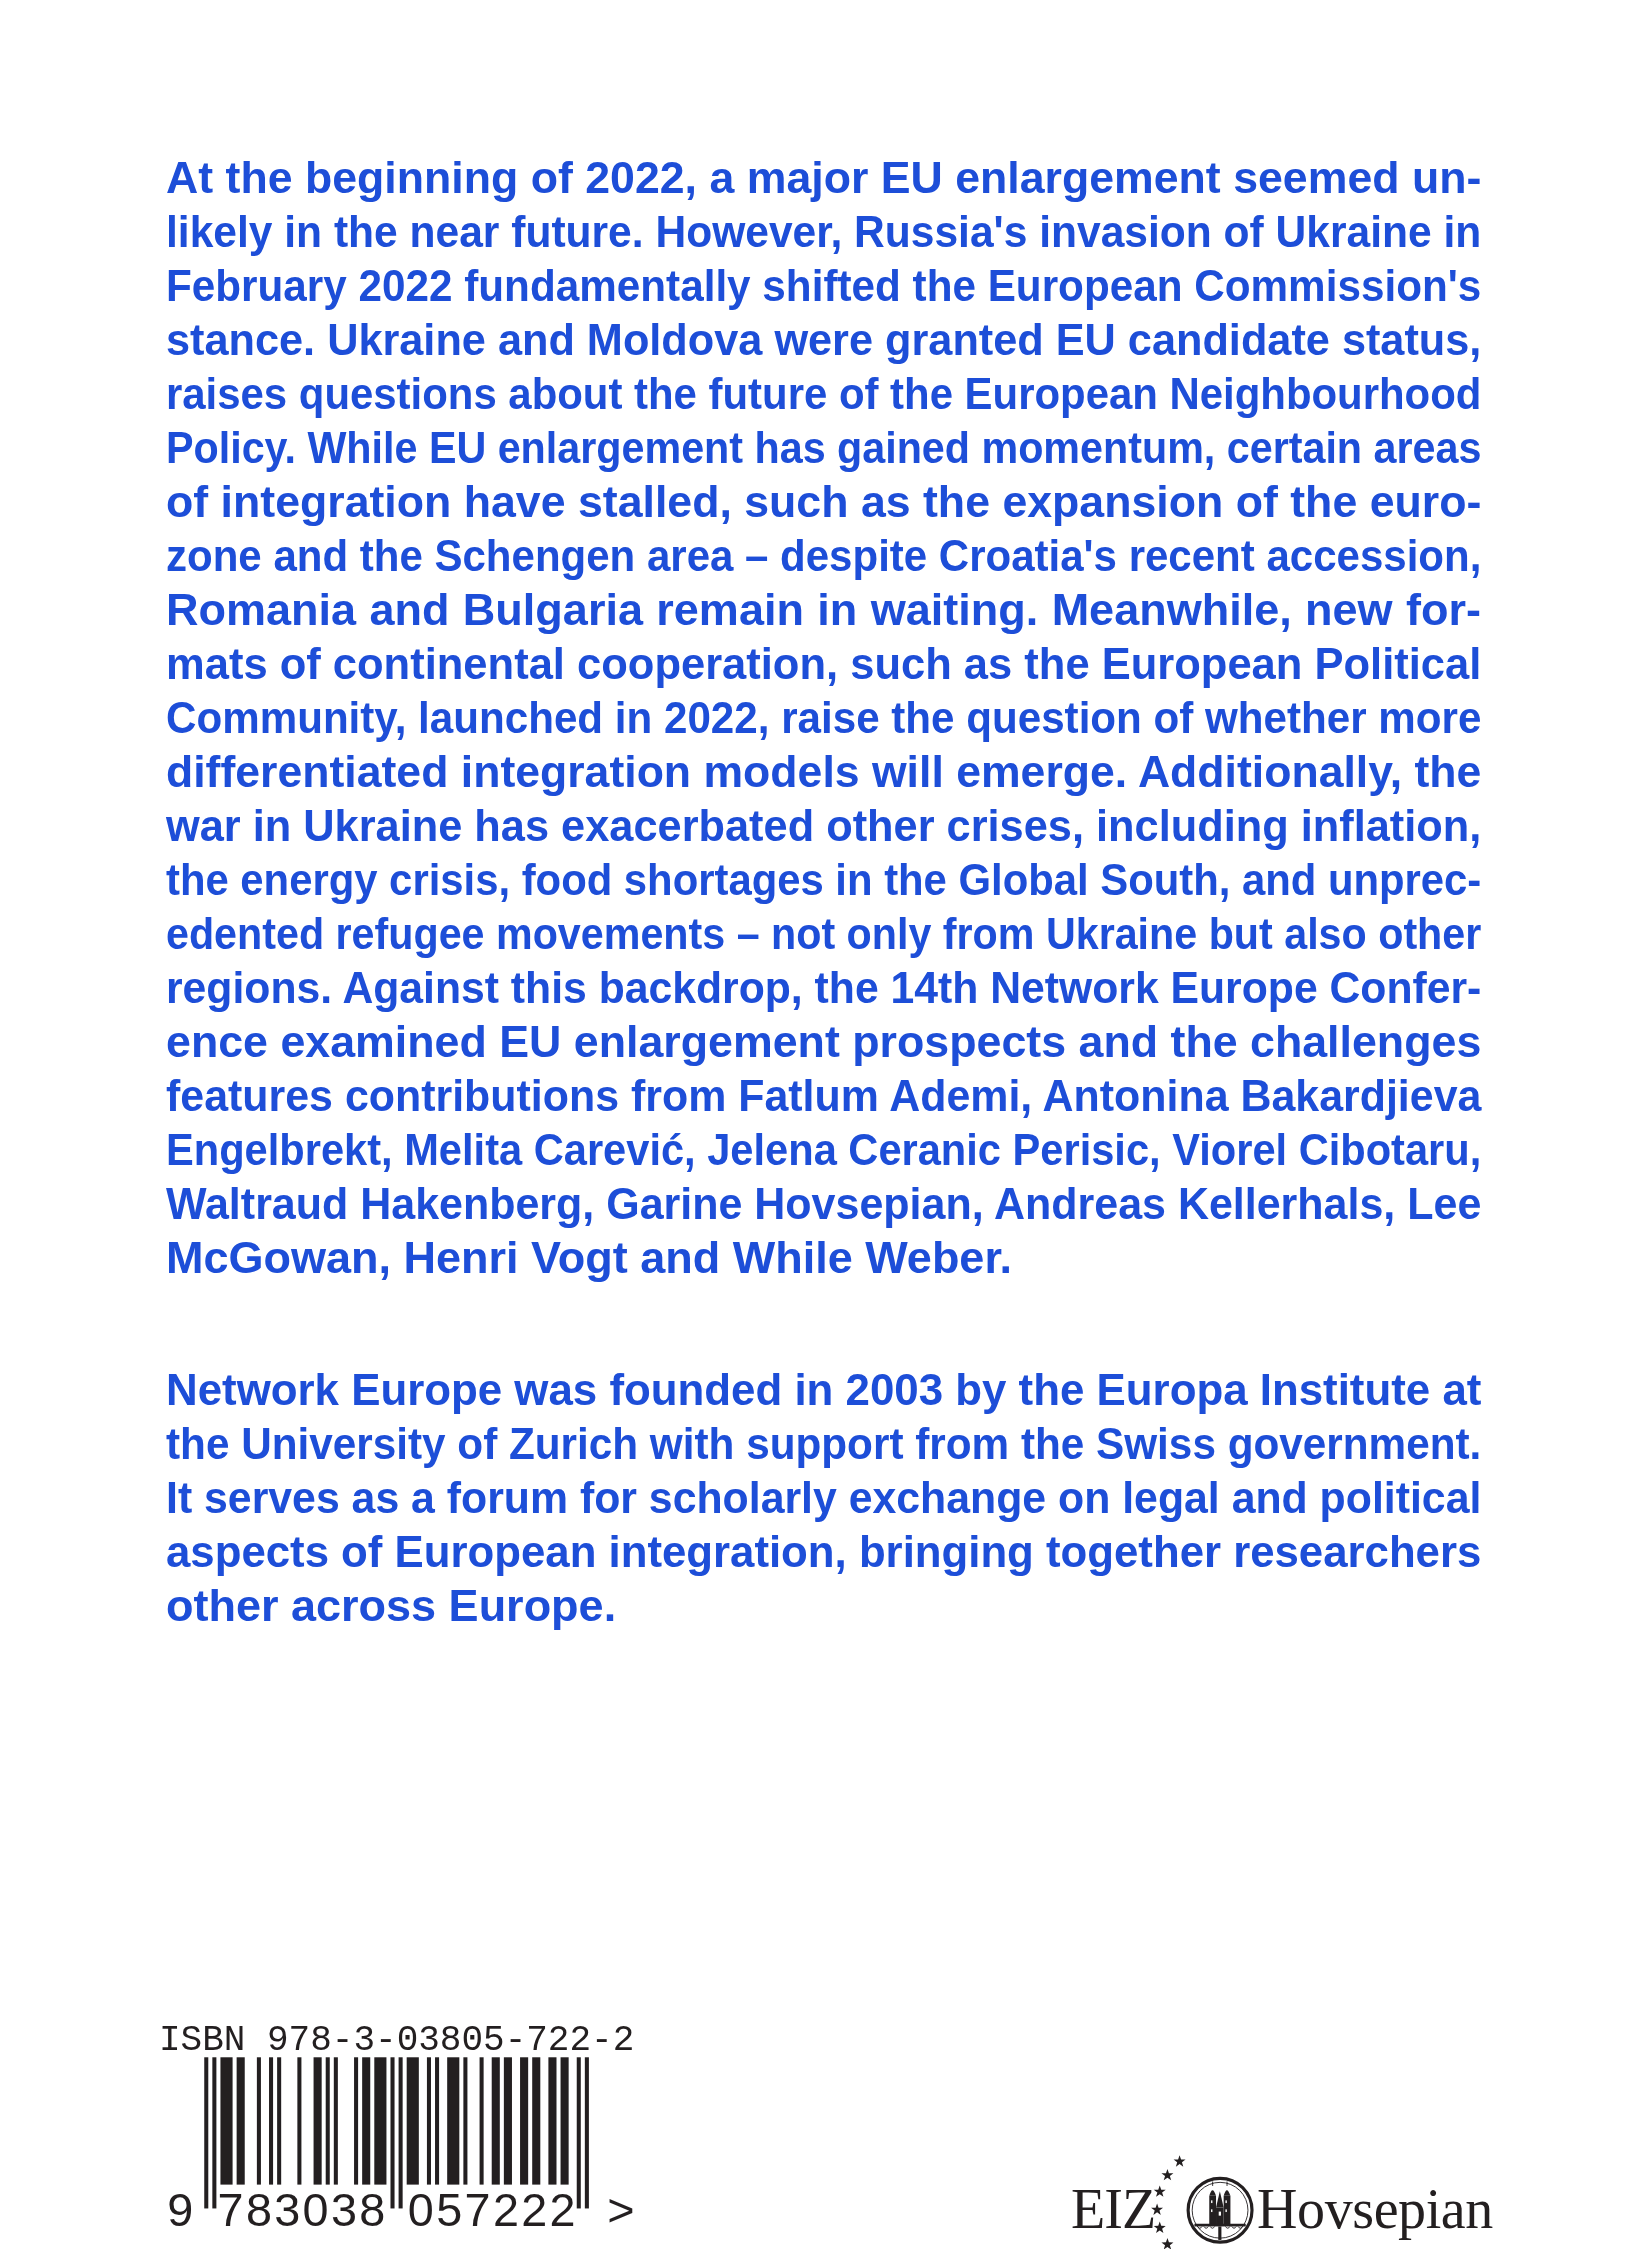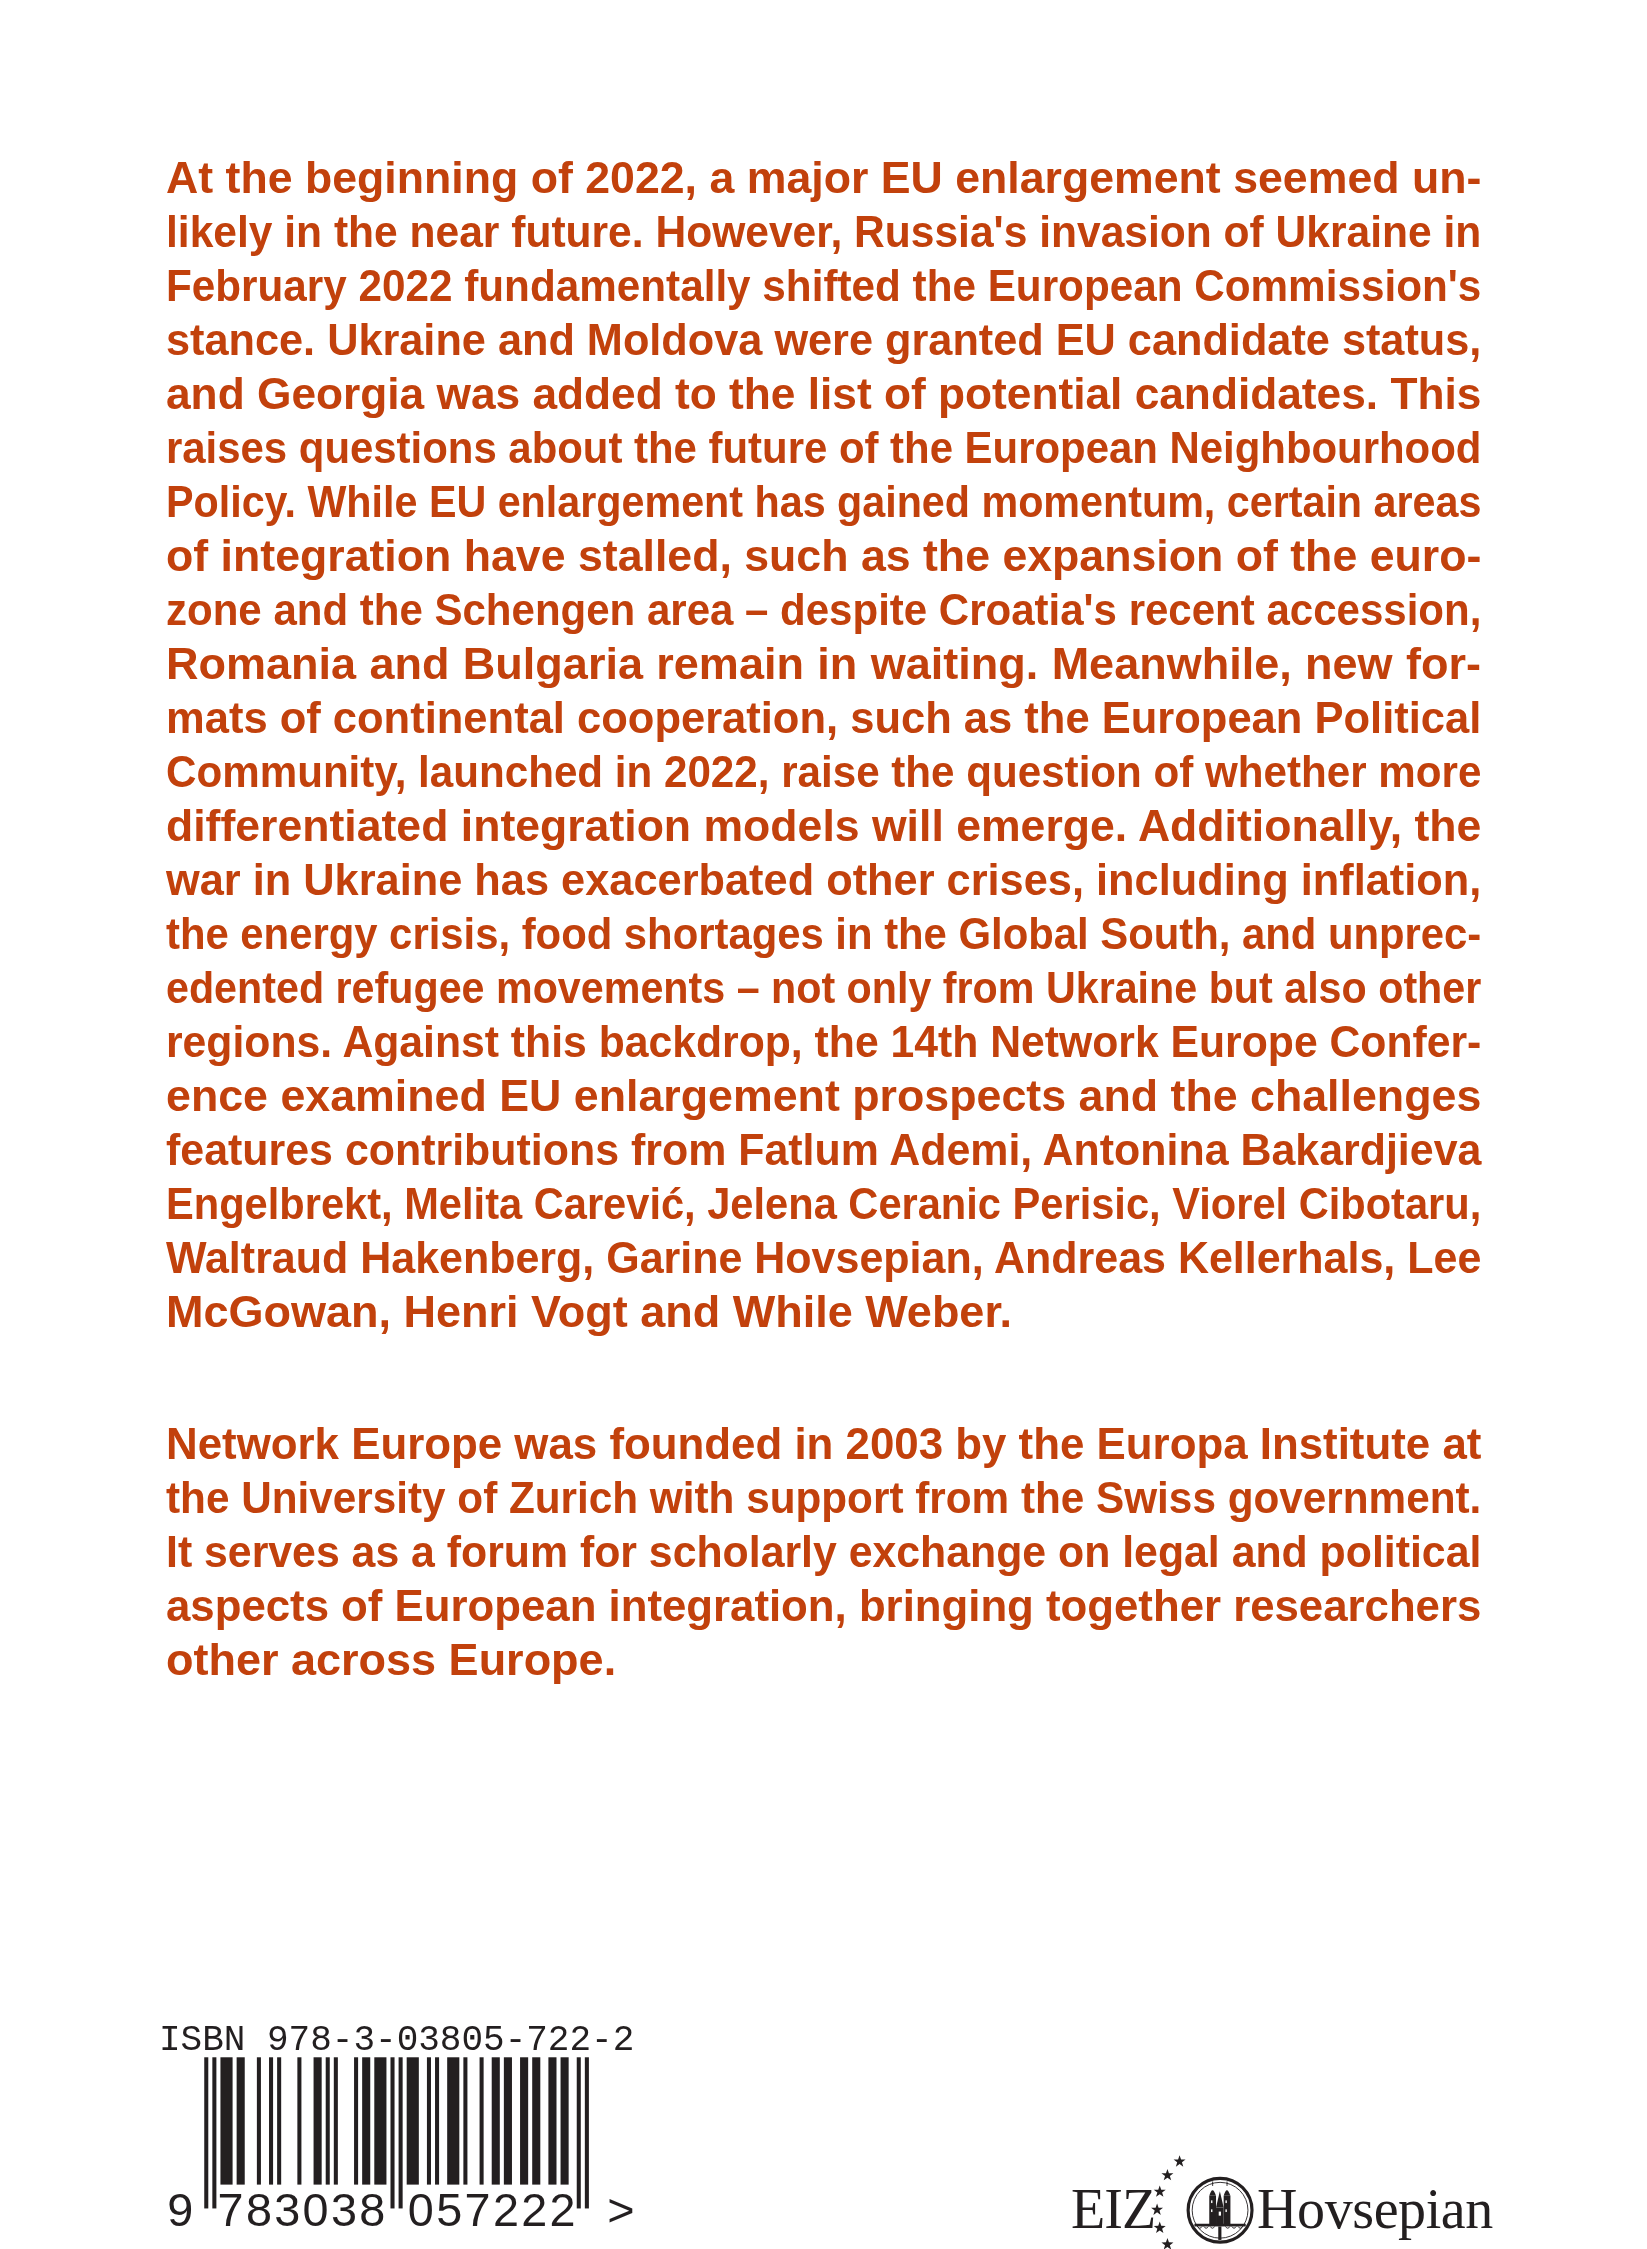--- a/index.html
+++ b/index.html
@@ -3,21 +3,21 @@
 <meta charset="utf-8">
 <style>
   html, body { margin: 0; padding: 0; background: #ffffff; }
   body { width: 1647px; height: 2392px; position: relative; overflow: hidden; }
   .page { position: absolute; left: 0; top: 0; width: 1647px; height: 2392px; background: #ffffff; }
 
   .blurb {
     position: absolute; left: 166px; top: 151px; width: 1315px;
     font-family: "Liberation Sans", "DejaVu Sans", sans-serif;
     font-weight: bold; font-size: 45px; line-height: 54px;
-    color: #c2410c;
+    color: #1d4ed8;
   }
   .para { margin: 0; }
   .para + .para { margin-top: 78px; }
   .line {
     display: block; height: 54px; white-space: nowrap;
     text-align: justify; text-align-last: justify;
     overflow: visible;
   }
   .line.last { text-align: left; text-align-last: left; }
   .line .fit { display: inline-block; transform-origin: 0 50%; white-space: nowrap; }
@@ -44,21 +44,20 @@
 <body>
 
 <div class="page">
 
   <div class="blurb">
     <div class="para" id="para0">
         <div class="line"><span class="fit" style="white-space: nowrap; transform: scaleX(0.9925);">At the beginning of 2022, a major EU enlargement seemed un-</span></div>
         <div class="line"><span class="fit" style="white-space: nowrap; transform: scaleX(0.9455);">likely in the near future. However, Russia's invasion of Ukraine in</span></div>
         <div class="line"><span class="fit" style="white-space: nowrap; transform: scaleX(0.9388);">February 2022 fundamentally shifted the European Commission's</span></div>
         <div class="line"><span class="fit" style="white-space: nowrap; transform: scaleX(0.9616);">stance. Ukraine and Moldova were granted EU candidate status,</span></div>
-        <div class="line"><span class="fit" style="white-space: nowrap; transform: scaleX(0.9833);">and Georgia was added to the list of potential candidates. This</span></div>
         <div class="line"><span class="fit" style="white-space: nowrap; transform: scaleX(0.9312);">raises questions about the future of the European Neighbourhood</span></div>
         <div class="line"><span class="fit" style="white-space: nowrap; transform: scaleX(0.9169);">Policy. While EU enlargement has gained momentum, certain areas</span></div>
         <div class="line"><span class="fit" style="white-space: nowrap; transform: scaleX(0.9925);">of integration have stalled, such as the expansion of the euro-</span></div>
         <div class="line"><span class="fit" style="white-space: nowrap; transform: scaleX(0.9337);">zone and the Schengen area – despite Croatia's recent accession,</span></div>
         <div class="line"><span style="white-space: nowrap; word-spacing: 0px;">Romania and Bulgaria remain in waiting. Meanwhile, new for-</span></div>
         <div class="line"><span class="fit" style="white-space: nowrap; transform: scaleX(0.967);">mats of continental cooperation, such as the European Political</span></div>
         <div class="line"><span class="fit" style="white-space: nowrap; transform: scaleX(0.9366);">Community, launched in 2022, raise the question of whether more</span></div>
         <div class="line"><span class="fit" style="white-space: nowrap; transform: scaleX(0.9907);">differentiated integration models will emerge. Additionally, the</span></div>
         <div class="line"><span class="fit" style="white-space: nowrap; transform: scaleX(0.9633);">war in Ukraine has exacerbated other crises, including inflation,</span></div>
         <div class="line"><span class="fit" style="white-space: nowrap; transform: scaleX(0.9294);">the energy crisis, food shortages in the Global South, and unprec-</span></div>

